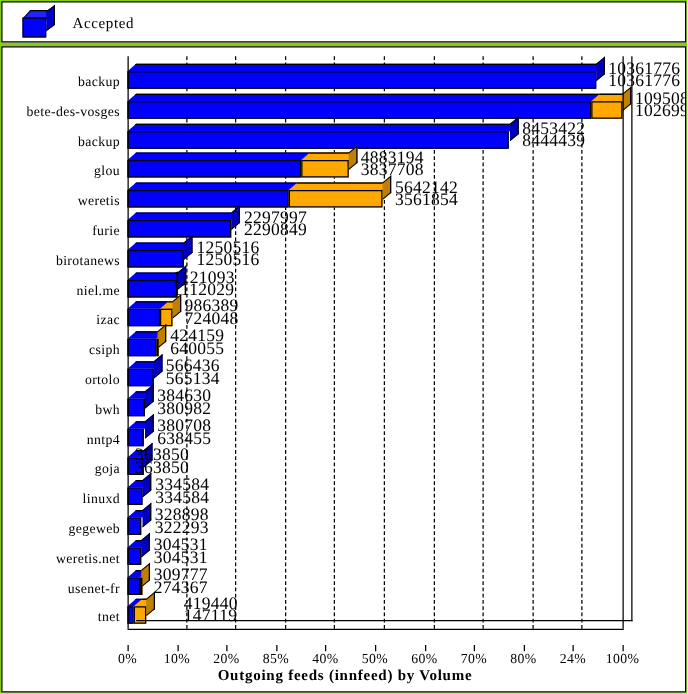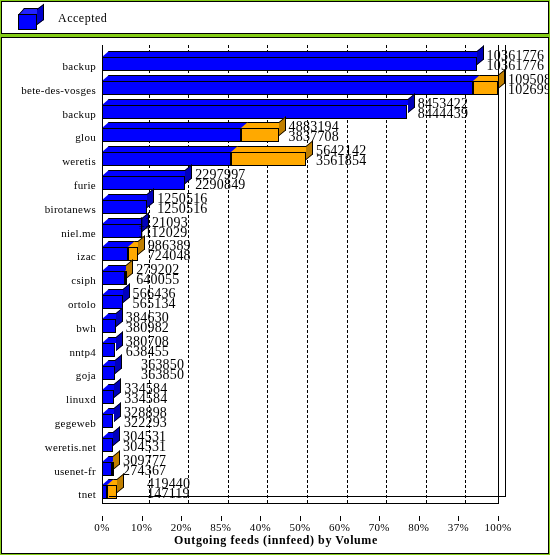--- a/index.html
+++ b/index.html
@@ -360,21 +360,21 @@
           <div class="row" style="top: 220.2px; height: 23.8px;">
             <div class="ylabel" style="top: 9px;">csiph</div>
             <div class="bar3d" style="left: 0px; top: 0px; width: 31.156px;">
               <div style="position: absolute; left: 0px; top: 0px; width: 24.156px; height: 6px; transform: skewX(-49deg); transform-origin: left bottom; background: rgb(0, 0, 255); border-top: 1px solid rgb(0, 0, 0); box-sizing: border-box;"></div>
               <div style="position: absolute; left: 22.968px; top: 0px; width: 1.188px; height: 6px; transform: skewX(-49deg); transform-origin: left bottom; background: rgb(255, 169, 0); border-top: 1px solid rgb(0, 0, 0); box-sizing: border-box;"></div>
               <div style="position: absolute; left: 24.156px; top: 0px; width: 7px; height: 14px; background: rgb(192, 127, 0); border-top: 1px solid rgb(0, 0, 0); border-right: 1px solid rgb(0, 0, 0); border-bottom: 1px solid rgb(0, 0, 0); border-left: none; border-image: initial; box-sizing: border-box; transform: skewY(-40deg); transform-origin: left top;"></div>
               <div class="bar-front seg-acc-front" style="left: 0px; width: 22.968px; background: rgb(0, 0, 255);"></div>
               <div class="bar-front seg-rej-front" style="left: 22.968px; width: 1.188px; background: rgb(255, 169, 0);"></div>
             </div>
             <div class="value-labels" style="left: 34.156px; top: 0px;">
-              <div>279202</div>
+              <div>424159</div>
               <div>640055</div>
             </div>
           </div>
           <div class="row" style="top: 244px; height: 23.8px;">
             <div class="ylabel" style="top: 9px;">ortolo</div>
             <div class="bar3d" style="left: 0px; top: 0px; width: 27.592px;">
               <div style="position: absolute; left: 0px; top: 0px; width: 20.592px; height: 6px; transform: skewX(-49deg); transform-origin: left bottom; background: rgb(0, 0, 255); border-top: 1px solid rgb(0, 0, 0); box-sizing: border-box;"></div>
               <div style="position: absolute; left: 20.592px; top: 0px; width: 7px; height: 14px; background: rgb(0, 0, 187); border-top: 1px solid rgb(0, 0, 0); border-right: 1px solid rgb(0, 0, 0); border-bottom: 1px solid rgb(0, 0, 0); border-left: none; border-image: initial; box-sizing: border-box; transform: skewY(-40deg); transform-origin: left top;"></div>
               <div class="bar-front seg-acc-front" style="left: 0px; width: 20.592px; background: rgb(0, 0, 255);"></div>
             </div>
@@ -407,21 +407,21 @@
               <div>638455</div>
             </div>
           </div>
           <div class="row" style="top: 315.4px; height: 23.8px;">
             <div class="ylabel" style="top: 9px;">goja</div>
             <div class="bar3d" style="left: 0px; top: 0px; width: 20.068px;">
               <div style="position: absolute; left: 0px; top: 0px; width: 13.068px; height: 6px; transform: skewX(-49deg); transform-origin: left bottom; background: rgb(0, 0, 255); border-top: 1px solid rgb(0, 0, 0); box-sizing: border-box;"></div>
               <div style="position: absolute; left: 13.068px; top: 0px; width: 7px; height: 14px; background: rgb(0, 0, 187); border-top: 1px solid rgb(0, 0, 0); border-right: 1px solid rgb(0, 0, 0); border-bottom: 1px solid rgb(0, 0, 0); border-left: none; border-image: initial; box-sizing: border-box; transform: skewY(-40deg); transform-origin: left top;"></div>
               <div class="bar-front seg-acc-front" style="left: 0px; width: 13.068px; background: rgb(0, 0, 255);"></div>
             </div>
-            <div class="value-labels" style="left: 39px; top: 0px;">
+            <div class="value-labels" style="left: 6px; top: 0px;">
               <div>363850</div>
               <div>363850</div>
             </div>
           </div>
           <div class="row" style="top: 339.2px; height: 23.8px;">
             <div class="ylabel" style="top: 9px;">linuxd</div>
             <div class="bar3d" style="left: 0px; top: 0px; width: 19.276px;">
               <div style="position: absolute; left: 0px; top: 0px; width: 12.276px; height: 6px; transform: skewX(-49deg); transform-origin: left bottom; background: rgb(0, 0, 255); border-top: 1px solid rgb(0, 0, 0); box-sizing: border-box;"></div>
               <div style="position: absolute; left: 12.276px; top: 0px; width: 7px; height: 14px; background: rgb(0, 0, 187); border-top: 1px solid rgb(0, 0, 0); border-right: 1px solid rgb(0, 0, 0); border-bottom: 1px solid rgb(0, 0, 0); border-left: none; border-image: initial; box-sizing: border-box; transform: skewY(-40deg); transform-origin: left top;"></div>
               <div class="bar-front seg-acc-front" style="left: 0px; width: 12.276px; background: rgb(0, 0, 255);"></div>
@@ -508,21 +508,21 @@
           <div class="xtick-label" style="left: 236.4px; top: 28px;">40%</div>
           <div class="tickmark" style="left: 298px; top: 23px;"></div>
           <div class="xtick-label" style="left: 276px; top: 28px;">50%</div>
           <div class="tickmark" style="left: 337.6px; top: 23px;"></div>
           <div class="xtick-label" style="left: 315.6px; top: 28px;">60%</div>
           <div class="tickmark" style="left: 377.2px; top: 23px;"></div>
           <div class="xtick-label" style="left: 355.2px; top: 28px;">70%</div>
           <div class="tickmark" style="left: 416.8px; top: 23px;"></div>
           <div class="xtick-label" style="left: 394.8px; top: 28px;">80%</div>
           <div class="tickmark" style="left: 456.4px; top: 23px;"></div>
-          <div class="xtick-label" style="left: 434.4px; top: 28px;">37%</div>
+          <div class="xtick-label" style="left: 434.4px; top: 28px;">24%</div>
           <div class="tickmark" style="left: 496px; top: 23px;"></div>
           <div class="xtick-label" style="left: 474px; top: 28px;">100%</div>
         </div>
       <div id="xtitle" style="top:40px;">Outgoing feeds (innfeed) by Volume</div>
     </div>
 
   </div>
 </div>
 
 </body></html>

